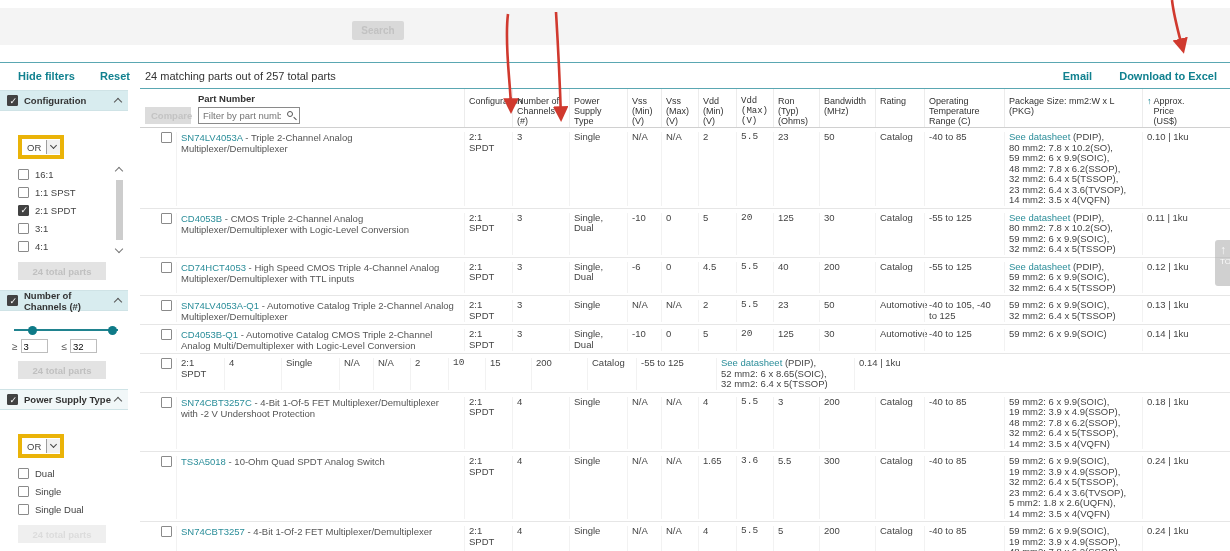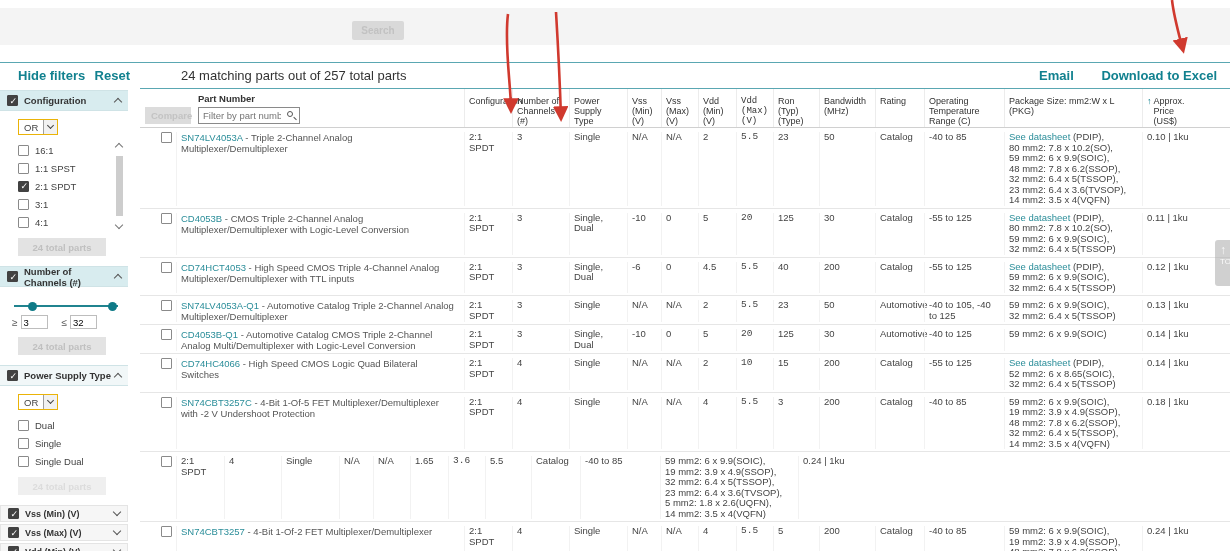--- a/index.html
+++ b/index.html
@@ -14,21 +14,21 @@
   .topstrip { position:absolute; top:8px; left:0; right:0; height:37px; background:#f4f4f4; }
   .search-btn {
     position:absolute; top:21px; left:352px; width:52px; height:19px;
     background:#d9d9d9; color:#c2c2c2; font-size:10px; font-weight:700;
     border:none; border-radius:2px; font-family:"Liberation Sans",sans-serif;
   }
 
   
   .page { position:absolute; top:62px; left:0; right:0; bottom:0; border-top:1px solid #5aa7b2; background:#fff; }
 
-  .toolbar { height:25px; display:flex; align-items:center; font-size:13px;gap:36px; }
+  .toolbar { height:25px; display:flex; align-items:center; font-size:11px; }
   .tb-left { width:112px; margin-left:18px; display:flex; justify-content:space-between; flex:none; }
   .tb-sum  { margin-left:15px; color:#333; flex:1; }
   .tb-right { margin-right:13px; white-space:nowrap; }
   .tb-right a { margin-left:24px; }
   a.tlink { color:#11818f; text-decoration:none; font-weight:700; }
 
   .layout { display:flex; align-items:flex-start; }
 
   
   .sidebar { width:128px; flex:none; padding-top:2px; font-size:10px; }
@@ -38,21 +38,21 @@
   }
   .fhead .lbl { font-weight:700; font-size:9.5px; margin-left:6px; color:#333; }
   .cbx { width:11px; height:11px; border:1px solid #8a8a8a; background:#fff; display:inline-block; position:relative; border-radius:1px; flex:none; }
   .cbx.checked { background:#424242; border-color:#424242; }
   .cbx.checked::after { content:"\2713"; position:absolute; color:#fff; font-size:9px; left:1.5px; top:-0.5px; }
   .chev { width:6px; height:6px; border-left:1.5px solid #555; border-top:1.5px solid #555; display:inline-block; flex:none; }
   .chev.up { transform:rotate(45deg); margin-left:auto; margin-top:3px; }
   .chev.down { transform:rotate(225deg); margin-left:auto; margin-bottom:3px; }
   .chev.small { width:5px; height:5px; border-width:1.2px; border-color:#444; }
 
-  .or-select { display:inline-flex; align-items:center; border:1px solid #eab308; height:16px; margin:8px 0 5px 18px; background:#fff; }
+  .or-select { display:inline-flex; align-items:center; border:4px solid #eab308; height:24px; margin:24px 0 5px 18px; background:#fff; }
   .or-select .txt { padding:0 5px; font-size:9.5px; color:#444; }
   .or-select .dd { width:14px; height:14px; border-left:1px solid #9e9e9e; background:#f1f1f1; display:flex; align-items:center; justify-content:center; }
   .or-select .dd .chev.small { transform:rotate(225deg); margin:0 0 2px 0; }
 
   .opt-list { position:relative; margin:2px 0 0 18px; padding-right:16px; }
   .opt { display:flex; align-items:center; height:16px; margin-bottom:2px; }
   .opt .olbl { margin-left:6px; color:#424242; font-size:9.5px; white-space:nowrap; }
   .sbar { position:absolute; right:4px; top:0; bottom:0; width:9px; }
   .sbar .cap { position:absolute; left:1px; width:6px; height:6px; border-left:1.5px solid #777; border-top:1.5px solid #777; }
   .sbar .cap.t { top:2px; transform:rotate(45deg); }
@@ -258,21 +258,21 @@
             </span>
           </div>
         </div>
         <div class="th c-config">Configuration</div>
         <div class="th c-chan">Number of Channels (#)</div>
         <div class="th c-power">Power Supply Type</div>
         <div class="th c-vssmin">Vss (Min) (V)</div>
         <div class="th c-vssmax">Vss (Max) (V)</div>
         <div class="th c-vddmin">Vdd (Min) (V)</div>
         <div class="th c-vddmax">Vdd (Max) (V)</div>
-        <div class="th c-ron">Ron (Typ) (Type)</div>
+        <div class="th c-ron">Ron (Typ) (Ohms)</div>
         <div class="th c-bw">Bandwidth (MHz)</div>
         <div class="th c-rating">Rating</div>
         <div class="th c-temp">Operating Temperature Range (C)</div>
         <div class="th c-pkg">Package Size: mm2:W x L (PKG)</div>
         <div class="th c-price">
           <span class="sort-ic">↑</span>
           <span>Approx. Price (US$)</span>
         </div>
       </div>
       <div>
@@ -393,23 +393,20 @@
     <div class="td c-rating">Automotive</div>
     <div class="td c-temp">-40 to 125</div>
     <div class="td c-pkg">
 
     <span class="pkg-line">59 mm2: 6 x 9.9(SOIC)</span>
             </div>
     <div class="td c-price">0.14 | 1ku</div>
   </div>
           <div class="trow">
     <div class="td c-check"><span class="cbx"></span></div>
-    <div class="td c-part">
-      <a class="plink">CD74HC4066</a><span class="pdesc"> - High Speed CMOS Logic Quad Bilateral Switches</span>
-    </div>
     <div class="td c-config">2:1 SPDT</div>
     <div class="td c-chan">4</div>
     <div class="td c-power">Single</div>
     <div class="td c-vssmin">N/A</div>
     <div class="td c-vssmax">N/A</div>
     <div class="td c-vddmin">2</div>
     <div class="td c-vddmax">10</div>
     <div class="td c-ron">15</div>
     <div class="td c-bw">200</div>
     <div class="td c-rating">Catalog</div>
@@ -443,28 +440,32 @@
     <span class="pkg-line">59 mm2: 6 x 9.9(SOIC),</span>
               <span class="pkg-line">19 mm2: 3.9 x 4.9(SSOP),</span>
               <span class="pkg-line">48 mm2: 7.8 x 6.2(SSOP),</span>
               <span class="pkg-line">32 mm2: 6.4 x 5(TSSOP),</span>
               <span class="pkg-line">14 mm2: 3.5 x 4(VQFN)</span>
             </div>
     <div class="td c-price">0.18 | 1ku</div>
   </div>
           <div class="trow">
     <div class="td c-check"><span class="cbx"></span></div>
+    <div class="td c-part">
+      <a class="plink">TS3A5018</a><span class="pdesc"> - 10-Ohm Quad SPDT Analog Switch</span>
+    </div>
     <div class="td c-config">2:1 SPDT</div>
     <div class="td c-chan">4</div>
     <div class="td c-power">Single</div>
     <div class="td c-vssmin">N/A</div>
     <div class="td c-vssmax">N/A</div>
     <div class="td c-vddmin">1.65</div>
     <div class="td c-vddmax">3.6</div>
     <div class="td c-ron">5.5</div>
+    <div class="td c-bw">300</div>
     <div class="td c-rating">Catalog</div>
     <div class="td c-temp">-40 to 85</div>
     <div class="td c-pkg">
 
     <span class="pkg-line">59 mm2: 6 x 9.9(SOIC),</span>
               <span class="pkg-line">19 mm2: 3.9 x 4.9(SSOP),</span>
               <span class="pkg-line">32 mm2: 6.4 x 5(TSSOP),</span>
               <span class="pkg-line">23 mm2: 6.4 x 3.6(TVSOP),</span>
               <span class="pkg-line">5 mm2: 1.8 x 2.6(UQFN),</span>
               <span class="pkg-line">14 mm2: 3.5 x 4(VQFN)</span>

